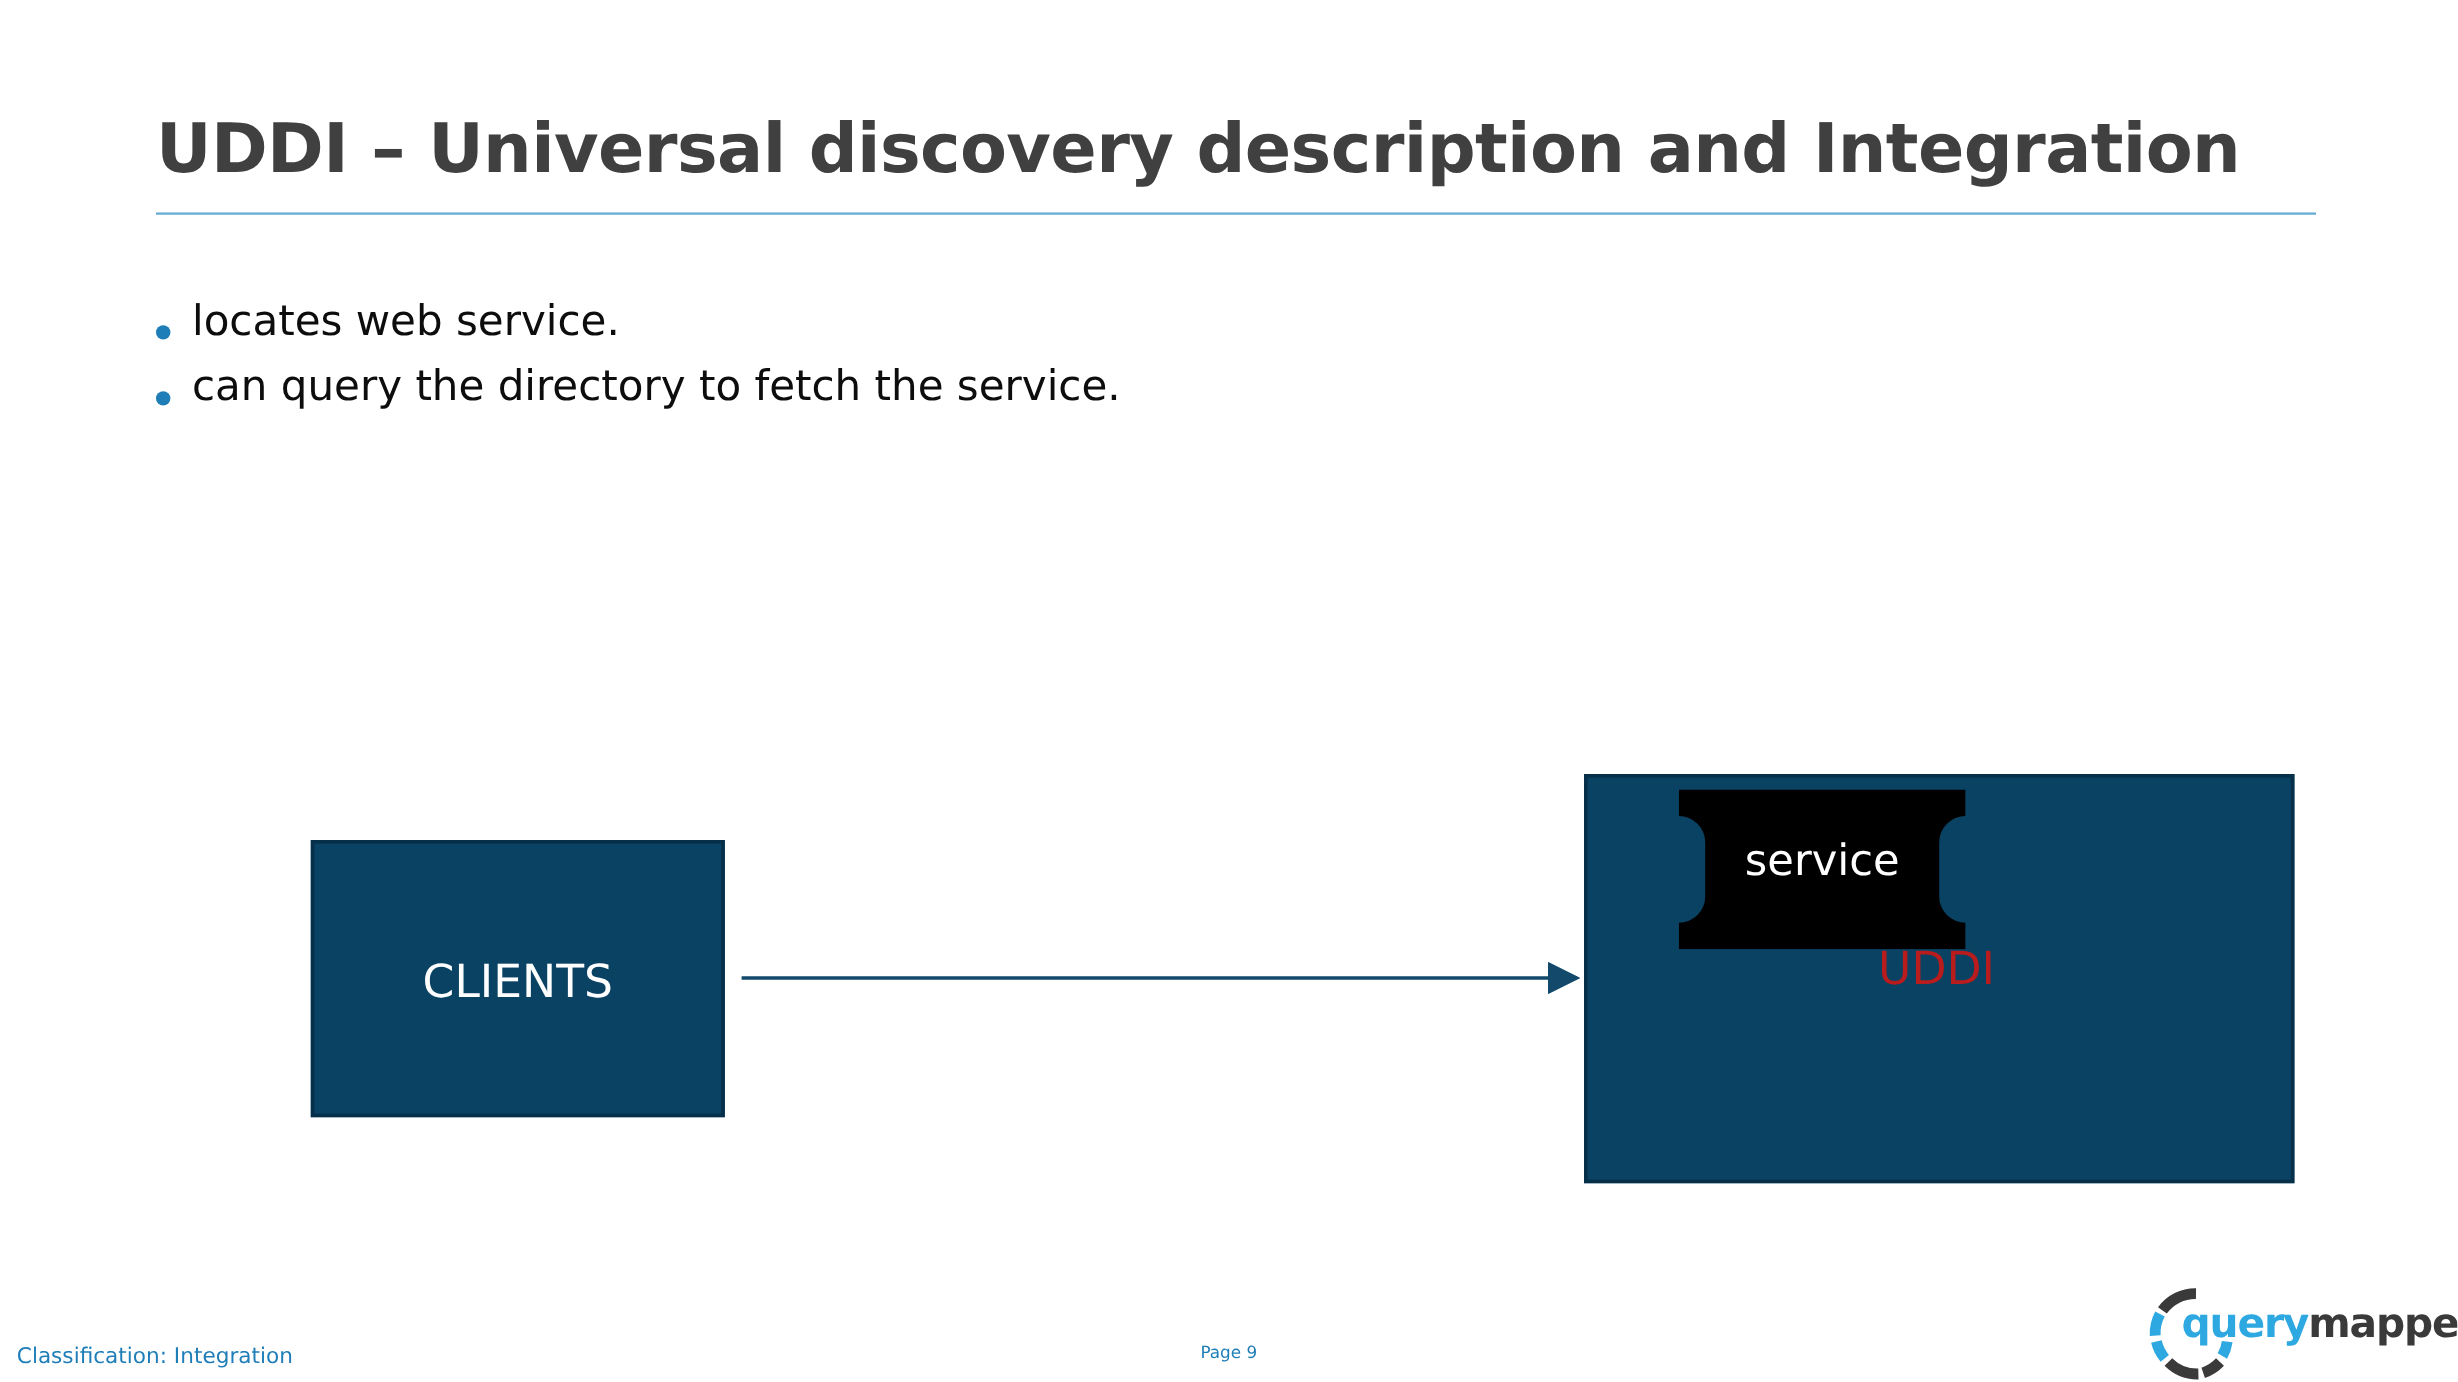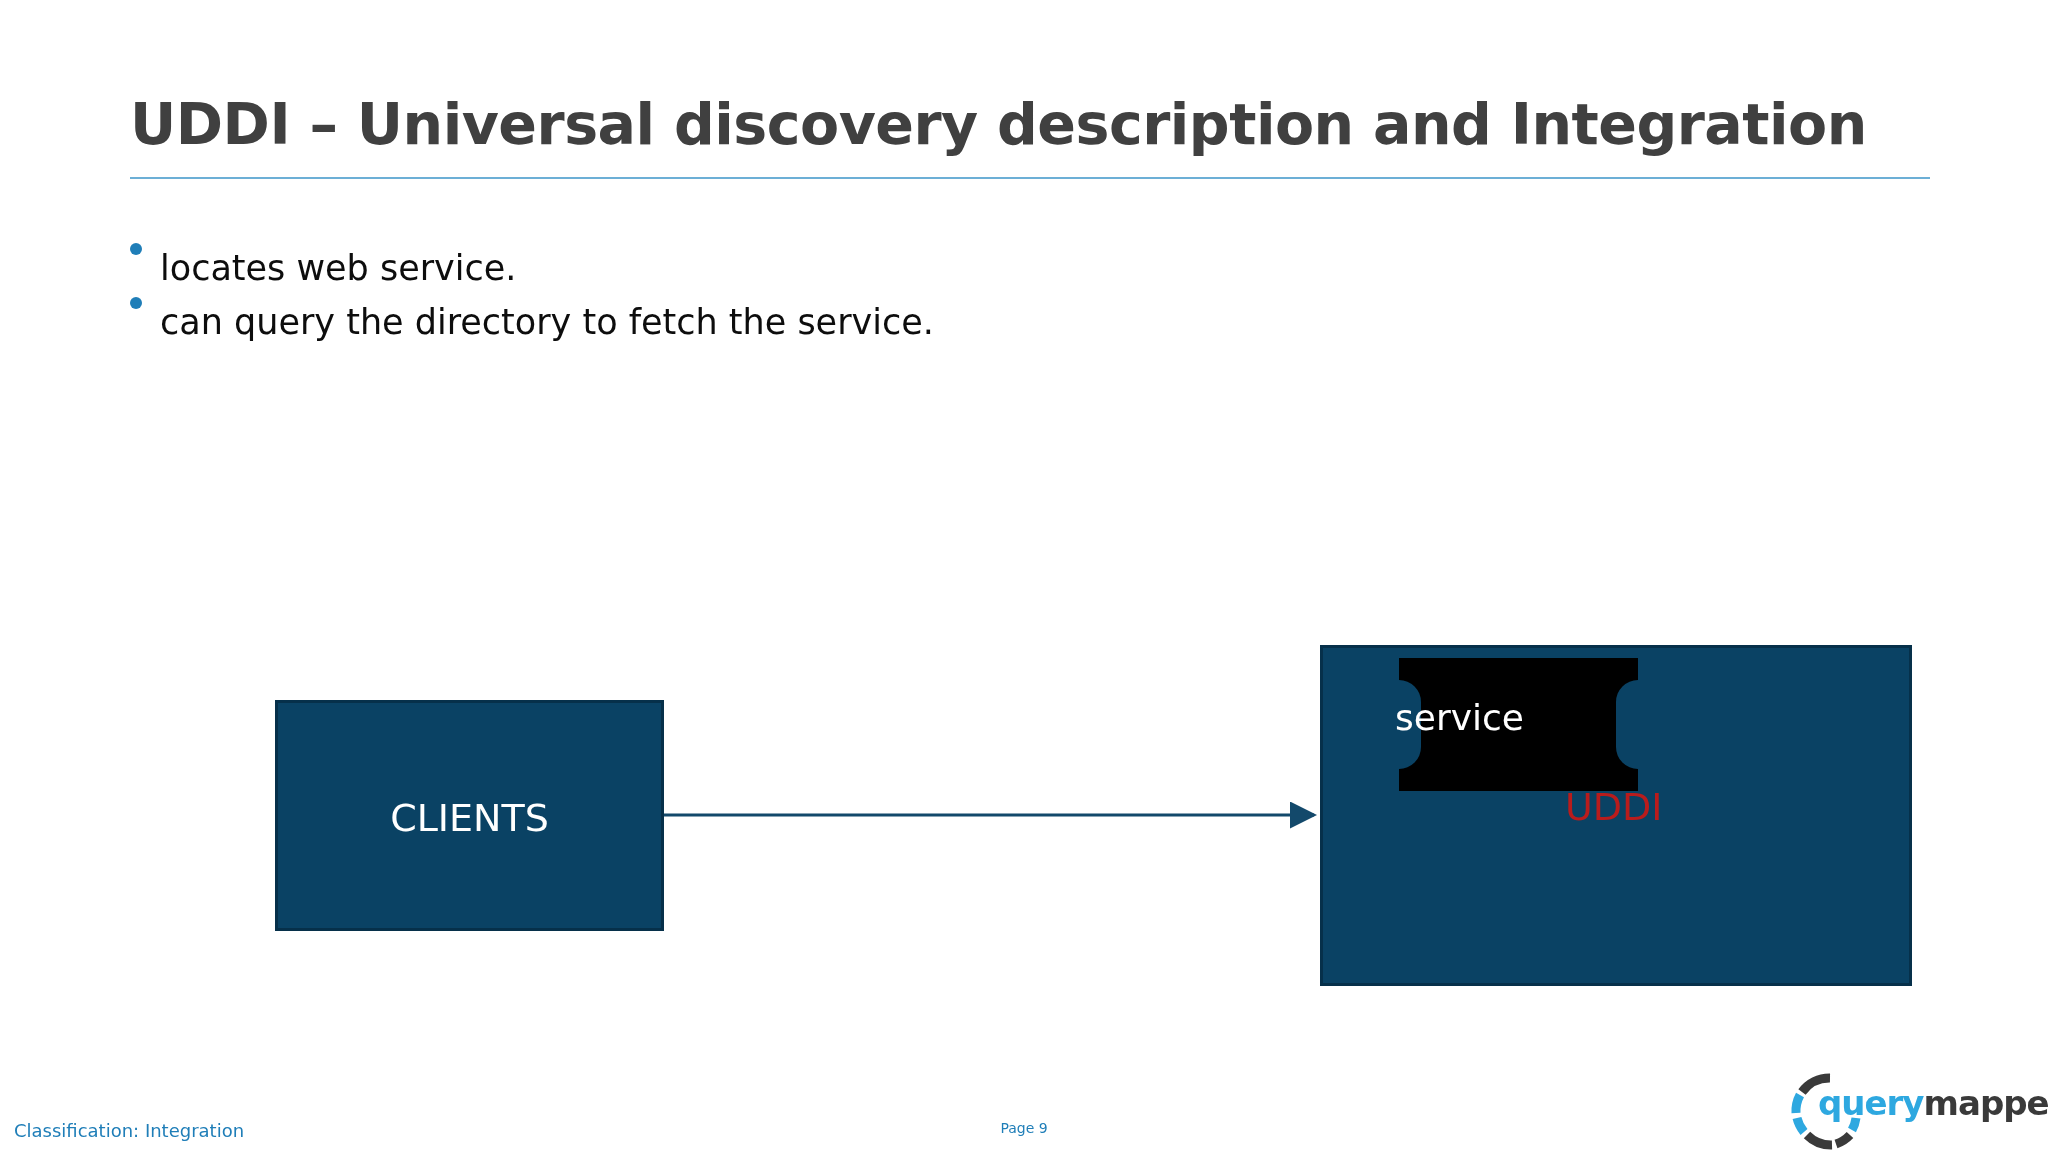--- a/index.html
+++ b/index.html
@@ -46,21 +46,21 @@
 
   
   #bullet-list {
     position: absolute;
     left: 130px;
     top: 248px;
     width: 1500px;
   }
   .bullet-row {
     display: flex;
-    align-items: flex-start;
+    align-items: flex-end;
     margin-bottom: 14px;
   }
   .bullet-dot {
     flex: 0 0 auto;
     width: 12px;
     height: 12px;
     border-radius: 50%;
     background: #1F7EB8;
     margin-right: 18px;
     position: relative;
@@ -84,23 +84,23 @@
     pointer-events: none;
   }
 
   .nav-box {
     position: absolute;
     background: #0A4264;
     border: 3px solid #06304A;
     box-sizing: border-box;
   }
   #clients-box {
-    left: 275px;
+    left: 259px;
     top: 700px;
-    width: 389px;
+    width: 345px;
     height: 231px;
   }
   #uddi-box {
     left: 1320px;
     top: 645px;
     width: 592px;
     height: 341px;
   }
   .box-label {
     position: absolute;
@@ -125,21 +125,21 @@
   
   #service-shape {
     position: absolute;
     left: 1399px;
     top: 658px;
     width: 239px;
     height: 133px;
   }
   #service-label {
     position: absolute;
-    left: 1340px;
+    left: 1399px;
     top: 697px;
     width: 239px;
     text-align: center;
     font-family: "DejaVu Sans", sans-serif;
     font-size: 36px;
     color: #ffffff;
     white-space: nowrap;
   }
 
   

